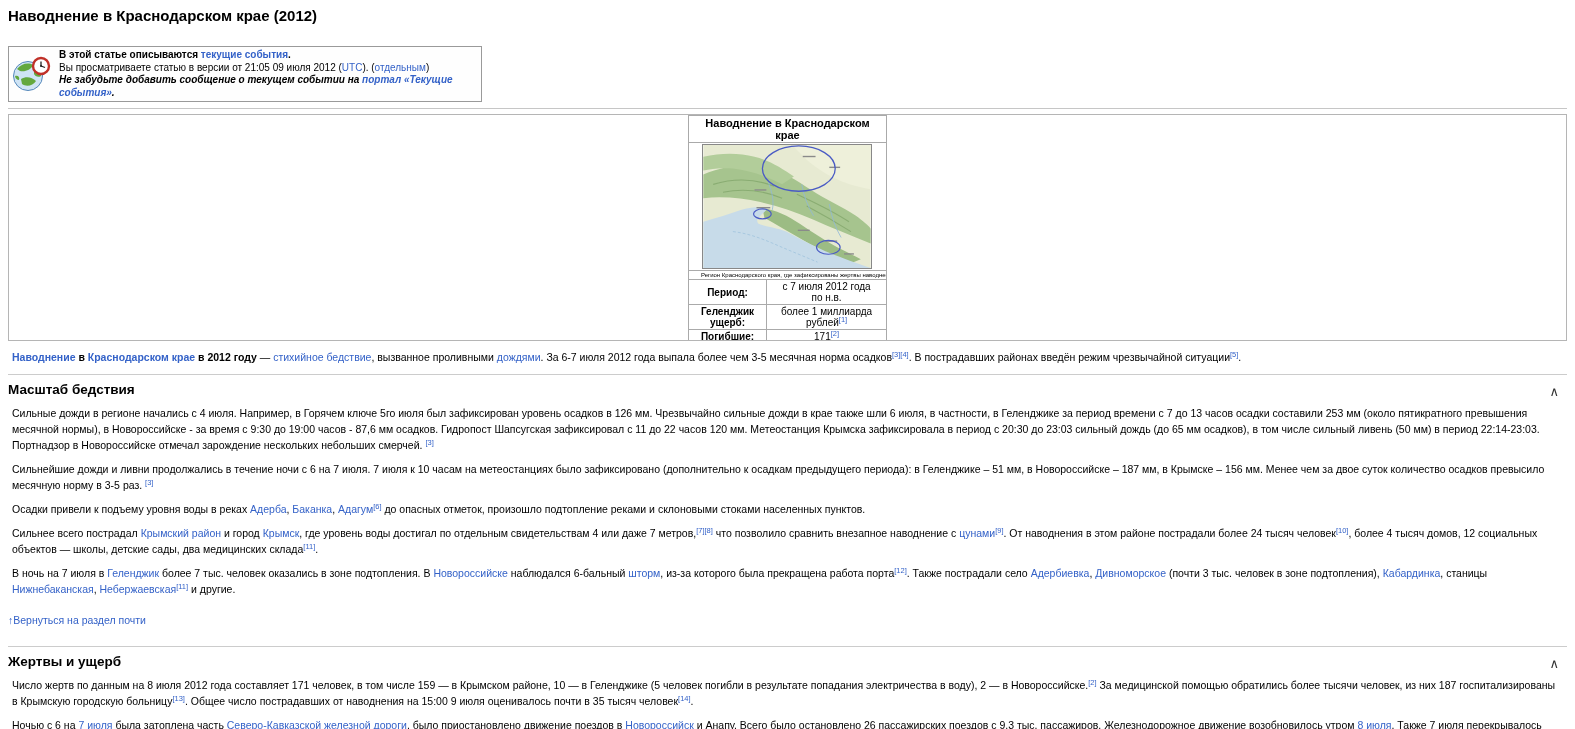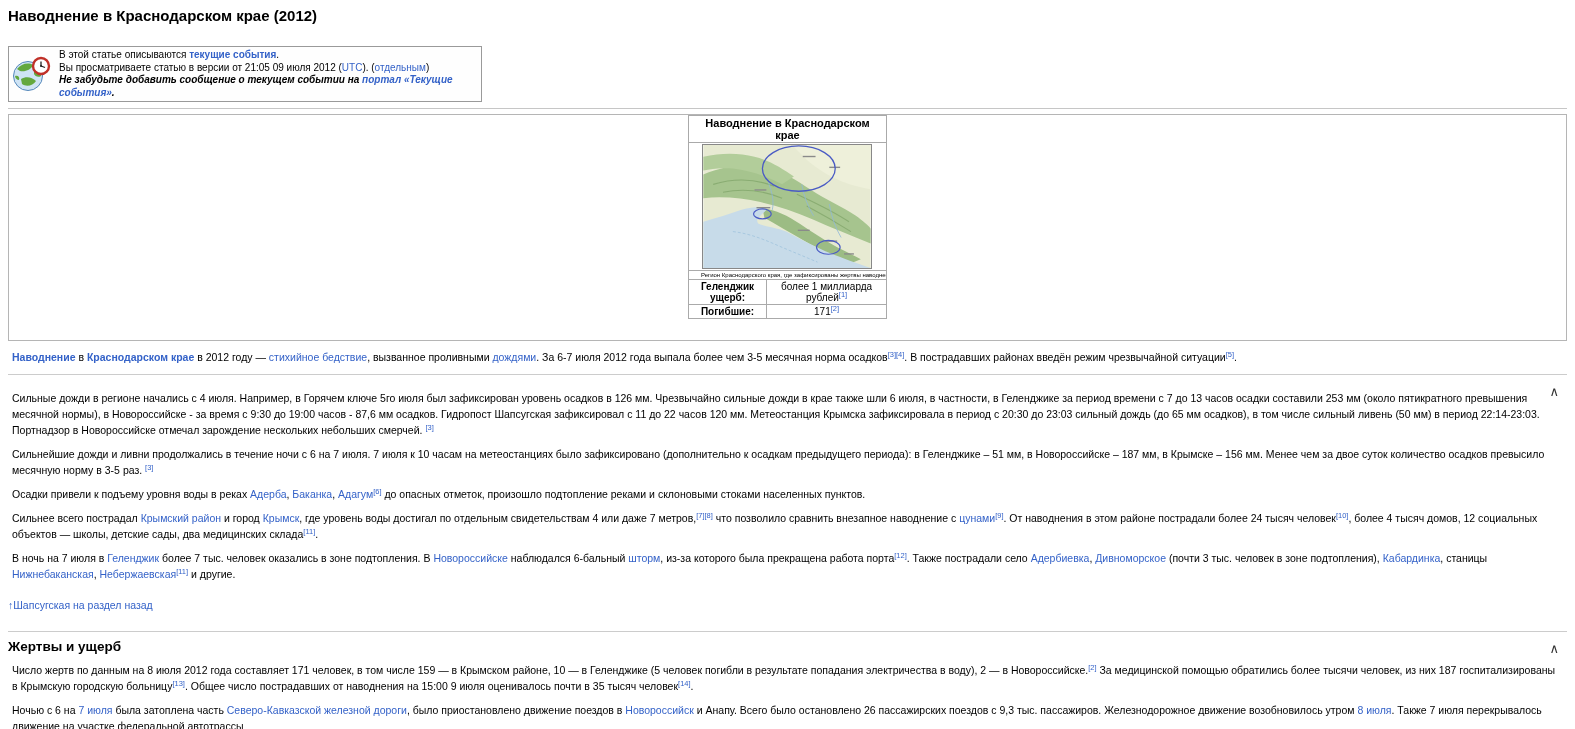--- a/index.html
+++ b/index.html
@@ -25,21 +25,21 @@
   .ib-title{font-weight:bold;text-align:center;font-size:11px;padding:1px 2px;}
   .ib-mapcell{text-align:center;padding:2px;}
   .ib-map{display:block;margin:0 auto;border:1px solid #888;}
   .ib-caption{font-size:6px;text-align:center;white-space:nowrap;overflow:hidden;max-width:190px;padding:1px 1px;}
   table.infobox th{width:78px;font-weight:bold;text-align:center;font-size:10px;line-height:11px;}
   table.infobox td.val{width:120px;text-align:center;}
   
   p.article{font-size:10.5px;line-height:16px;margin:8px 4px;}
   .lead{margin-top:10px;}
   .seg-t{}
-  .seg-b{font-weight:normal;}
+  .seg-b{font-weight:bold;}
   .seg-l{color:var(--link);cursor:pointer;}
   .seg-bl{color:var(--link);font-weight:bold;cursor:pointer;}
   .seg-bi{font-weight:bold;font-style:italic;}
   .seg-bil{font-weight:bold;font-style:italic;color:var(--link);cursor:pointer;}
   sup.seg-r{font-size:7.5px;color:var(--link);line-height:0;cursor:pointer;}
   
   .sechead{position:relative;border-top:1px solid #cccccc;margin-top:9px;padding-top:7px;}
   .sechead h2{font-size:13.5px;font-weight:bold;margin:0 0 2px;}
   .collapse{position:absolute;right:8px;top:12px;color:#333;font-size:13px;cursor:pointer;line-height:10px;}
   .collapse::before{content:"\2227";}
@@ -105,43 +105,48 @@
             <ellipse cx="97" cy="24" rx="37" ry="23" fill="none" stroke="#4a5bc4" stroke-width="1.3"></ellipse>
             <ellipse cx="60" cy="70" rx="9" ry="5" fill="none" stroke="#4a5bc4" stroke-width="1.2"></ellipse>
             <ellipse cx="127" cy="104" rx="12" ry="7" fill="none" stroke="#4a5bc4" stroke-width="1.2"></ellipse>
           </svg>
         </td>
           </tr>
         <tr>
             <td colspan="2" class="ib-caption">Регион Краснодарского края, где зафиксированы жертвы наводнения</td>
           </tr>
         <tr>
+          <th>Период:</th>
+          <td class="val"><span class="seg-t">с 7 июля 2012 года по н.в.</span></td>
+        </tr>
+        <tr>
           <th>Геленджик ущерб:</th>
           <td class="val"><span class="seg-t">более 1 миллиарда рублей</span><sup class="seg-r">[1]</sup></td>
         </tr>
         <tr>
           <th>Погибшие:</th>
           <td class="val"><span class="seg-t">171</span><sup class="seg-r">[2]</sup></td>
         </tr>
 
       </tbody>
     </table>
   </div>
 
   <p class="article lead"><span class="seg-bl">Наводнение</span><span class="seg-b"> в </span><span class="seg-bl">Краснодарском крае</span><span class="seg-b"> в 2012 году</span><span class="seg-t"> — </span><span class="seg-l">стихийное бедствие</span><span class="seg-t">, вызванное проливными </span><span class="seg-l">дождями</span><span class="seg-t">. За 6-7 июля 2012 года выпала более чем 3-5 месячная норма осадков</span><sup class="seg-r">[3][4]</sup><span class="seg-t">. В пострадавших районах введён режим чрезвычайной ситуации</span><sup class="seg-r">[5]</sup><span class="seg-t">.</span></p>
 
   <div class="sechead">
+    <h2>Масштаб бедствия</h2>
     <span class="collapse"></span>
   </div>
   <p class="article"><span class="seg-t">Сильные дожди в регионе начались с 4 июля. Например, в Горячем ключе 5го июля был зафиксирован уровень осадков в 126 мм. Чрезвычайно сильные дожди в крае также шли 6 июля, в частности, в Геленджике за период времени с 7 до 13 часов осадки составили 253 мм (около пятикратного превышения месячной нормы), в Новороссийске - за время с 9:30 до 19:00 часов - 87,6 мм осадков. Гидропост Шапсугская зафиксировал с 11 до 22 часов 120 мм. Метеостанция Крымска зафиксировала в период с 20:30 до 23:03 сильный дождь (до 65 мм осадков), в том числе сильный ливень (50 мм) в период 22:14-23:03. Портнадзор в Новороссийске отмечал зарождение нескольких небольших смерчей. </span><sup class="seg-r">[3]</sup></p>
   <p class="article"><span class="seg-t">Сильнейшие дожди и ливни продолжались в течение ночи с 6 на 7 июля. 7 июля к 10 часам на метеостанциях было зафиксировано (дополнительно к осадкам предыдущего периода): в Геленджике – 51 мм, в Новороссийске – 187 мм, в Крымске – 156 мм. Менее чем за двое суток количество осадков превысило месячную норму в 3-5 раз. </span><sup class="seg-r">[3]</sup></p>
   <p class="article"><span class="seg-t">Осадки привели к подъему уровня воды в реках </span><span class="seg-l">Адерба</span><span class="seg-t">, </span><span class="seg-l">Баканка</span><span class="seg-t">, </span><span class="seg-l">Адагум</span><sup class="seg-r">[6]</sup><span class="seg-t"> до опасных отметок, произошло подтопление реками и склоновыми стоками населенных пунктов.</span></p>
   <p class="article"><span class="seg-t">Сильнее всего пострадал </span><span class="seg-l">Крымский район</span><span class="seg-t"> и город </span><span class="seg-l">Крымск</span><span class="seg-t">, где уровень воды достигал по отдельным свидетельствам 4 или даже 7 метров,</span><sup class="seg-r">[7][8]</sup><span class="seg-t"> что позволило сравнить внезапное наводнение с </span><span class="seg-l">цунами</span><sup class="seg-r">[9]</sup><span class="seg-t">. От наводнения в этом районе пострадали более 24 тысяч человек</span><sup class="seg-r">[10]</sup><span class="seg-t">, более 4 тысяч домов, 12 социальных объектов — школы, детские сады, два медицинских склада</span><sup class="seg-r">[11]</sup><span class="seg-t">.</span></p>
   <p class="article"><span class="seg-t">В ночь на 7 июля в </span><span class="seg-l">Геленджик</span><span class="seg-t"> более 7 тыс. человек оказались в зоне подтопления. В </span><span class="seg-l">Новороссийске</span><span class="seg-t"> наблюдался 6-бальный </span><span class="seg-l">шторм</span><span class="seg-t">, из-за которого была прекращена работа порта</span><sup class="seg-r">[12]</sup><span class="seg-t">. Также пострадали село </span><span class="seg-l">Адербиевка</span><span class="seg-t">, </span><span class="seg-l">Дивноморское</span><span class="seg-t"> (почти 3 тыс. человек в зоне подтопления), </span><span class="seg-l">Кабардинка</span><span class="seg-t">, станицы </span><span class="seg-l">Нижнебаканская</span><span class="seg-t">, </span><span class="seg-l">Небержаевская</span><sup class="seg-r">[11]</sup><span class="seg-t"> и другие.</span></p>
-  <span class="backlink">↑Шапсугская на раздел назад</span>
+  <span class="backlink">↑Вернуться на раздел почти</span>
 
   <div class="sechead">
     <h2>Жертвы и ущерб</h2>
     <span class="collapse"></span>
   </div>
   <p class="article"><span class="seg-t">Число жертв по данным на 8 июля 2012 года составляет 171 человек, в том числе 159 — в Крымском районе, 10 — в Геленджике (5 человек погибли в результате попадания электричества в воду), 2 — в Новороссийске.</span><sup class="seg-r">[2]</sup><span class="seg-t"> За медицинской помощью обратились более тысячи человек, из них 187 госпитализированы в Крымскую городскую больницу</span><sup class="seg-r">[13]</sup><span class="seg-t">. Общее число пострадавших от наводнения на 15:00 9 июля оценивалось почти в 35 тысяч человек</span><sup class="seg-r">[14]</sup><span class="seg-t">.</span></p>
   <p class="article"><span class="seg-t">Ночью с 6 на </span><span class="seg-l">7 июля</span><span class="seg-t"> была затоплена часть </span><span class="seg-l">Северо-Кавказской железной дороги</span><span class="seg-t">, было приостановлено движение поездов в </span><span class="seg-l">Новороссийск</span><span class="seg-t"> и Анапу. Всего было остановлено 26 пассажирских поездов с 9,3 тыс. пассажиров. Железнодорожное движение возобновилось утром </span><span class="seg-l">8 июля</span><span class="seg-t">. Также 7 июля перекрывалось движение на участке федеральной автотрассы </span></p>
   
   
   

